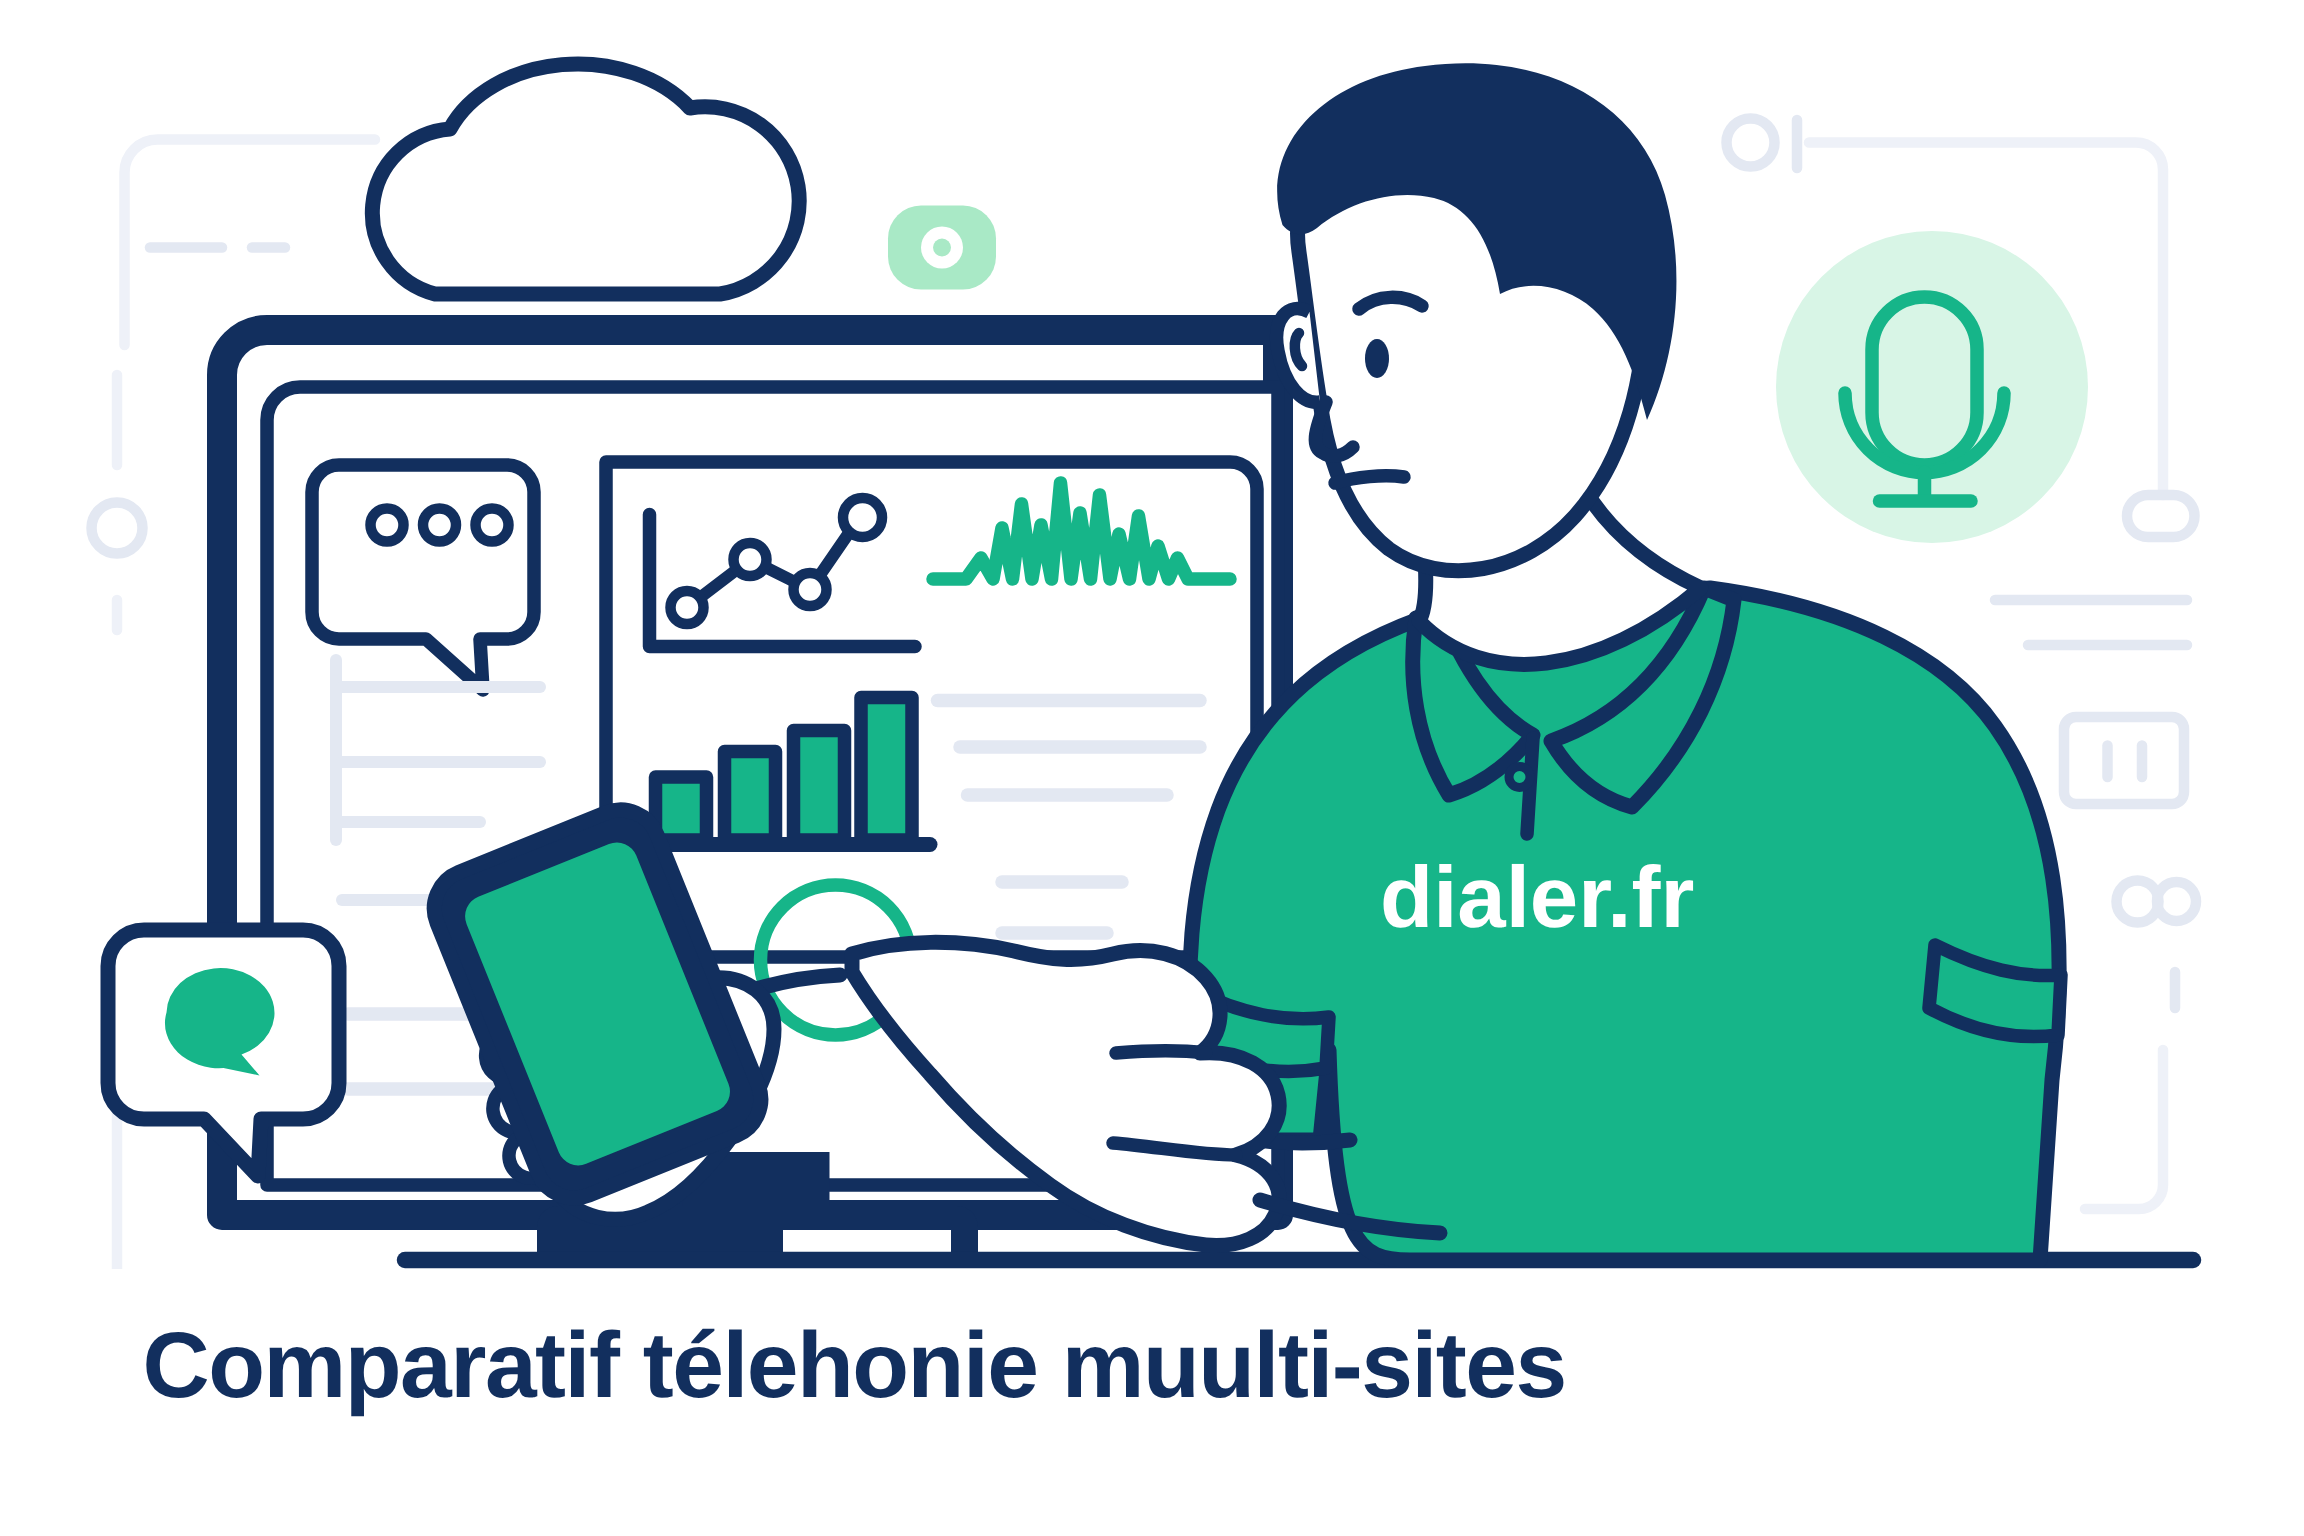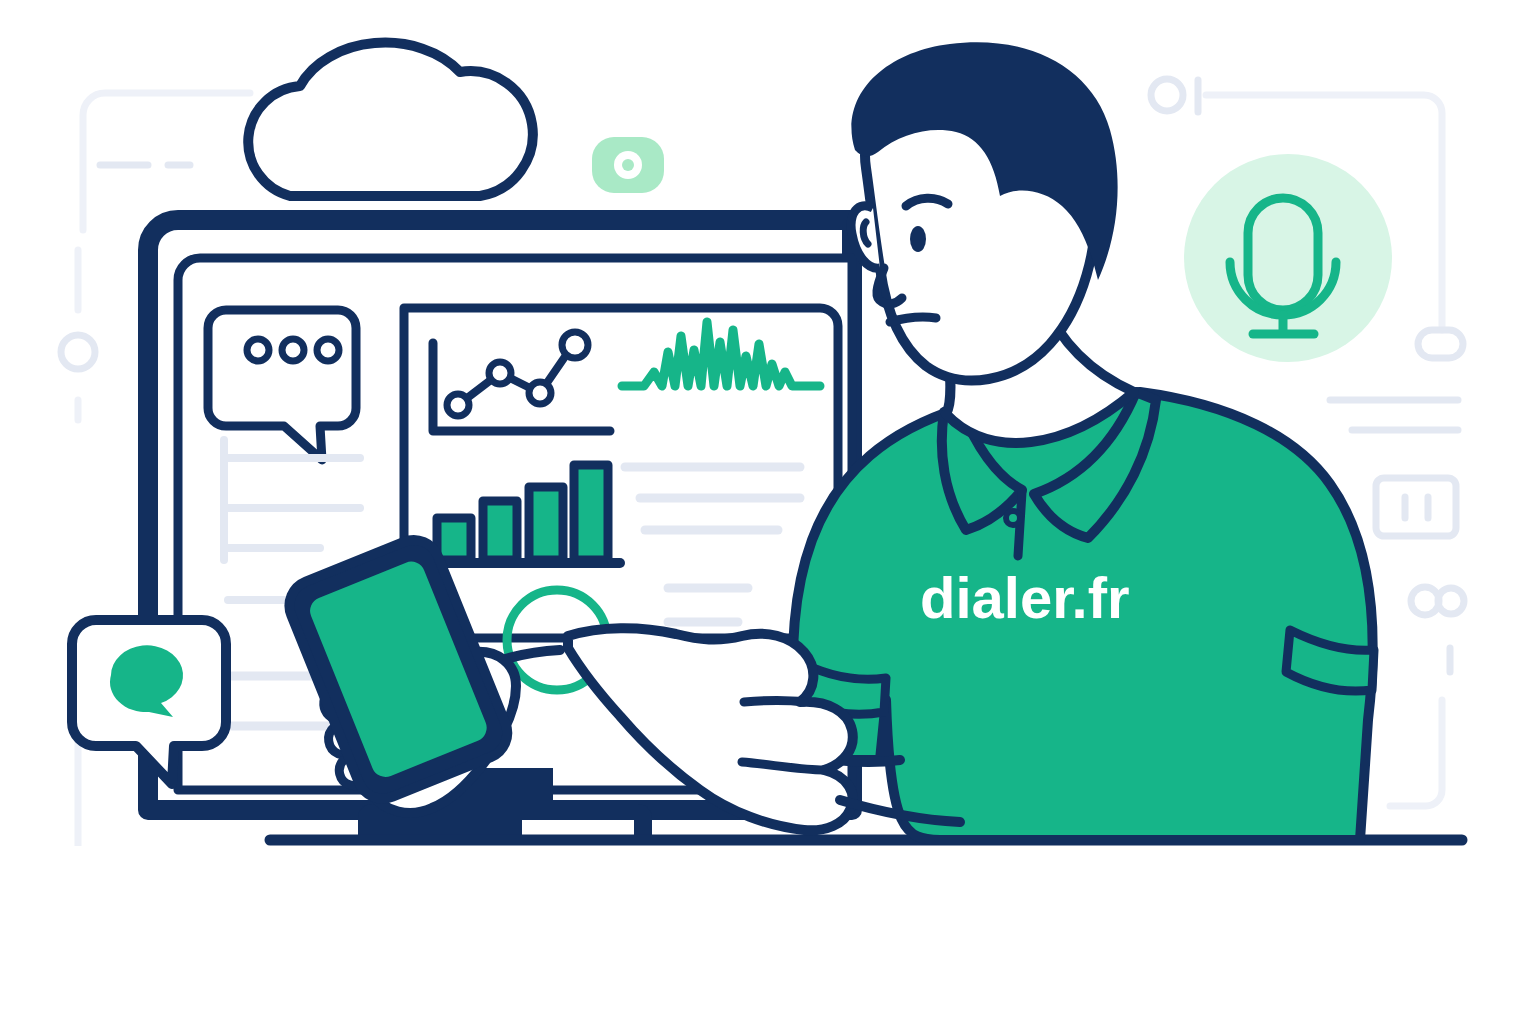--- a/index.html
+++ b/index.html
@@ -247,14 +247,17 @@
 
     <g transform="rotate(-22 400 660)">
       <rect x="316" y="552" width="158" height="232" rx="26" fill="#122f5e" stroke="#122f5e" stroke-width="10" stroke-linejoin="round"></rect>
       <rect x="334" y="572" width="122" height="192" rx="14" fill="#16b589"></rect>
     </g>
 
     <path d="M0 846 H1536 V1024 H0 Z" fill="#ffffff"></path>
 
   </svg>
 
+  <div class="title-wrap">
+    <div class="title">Comparatif télehonie muulti-sites</div>
+  </div>
 
 </div>
 
 </body></html>

